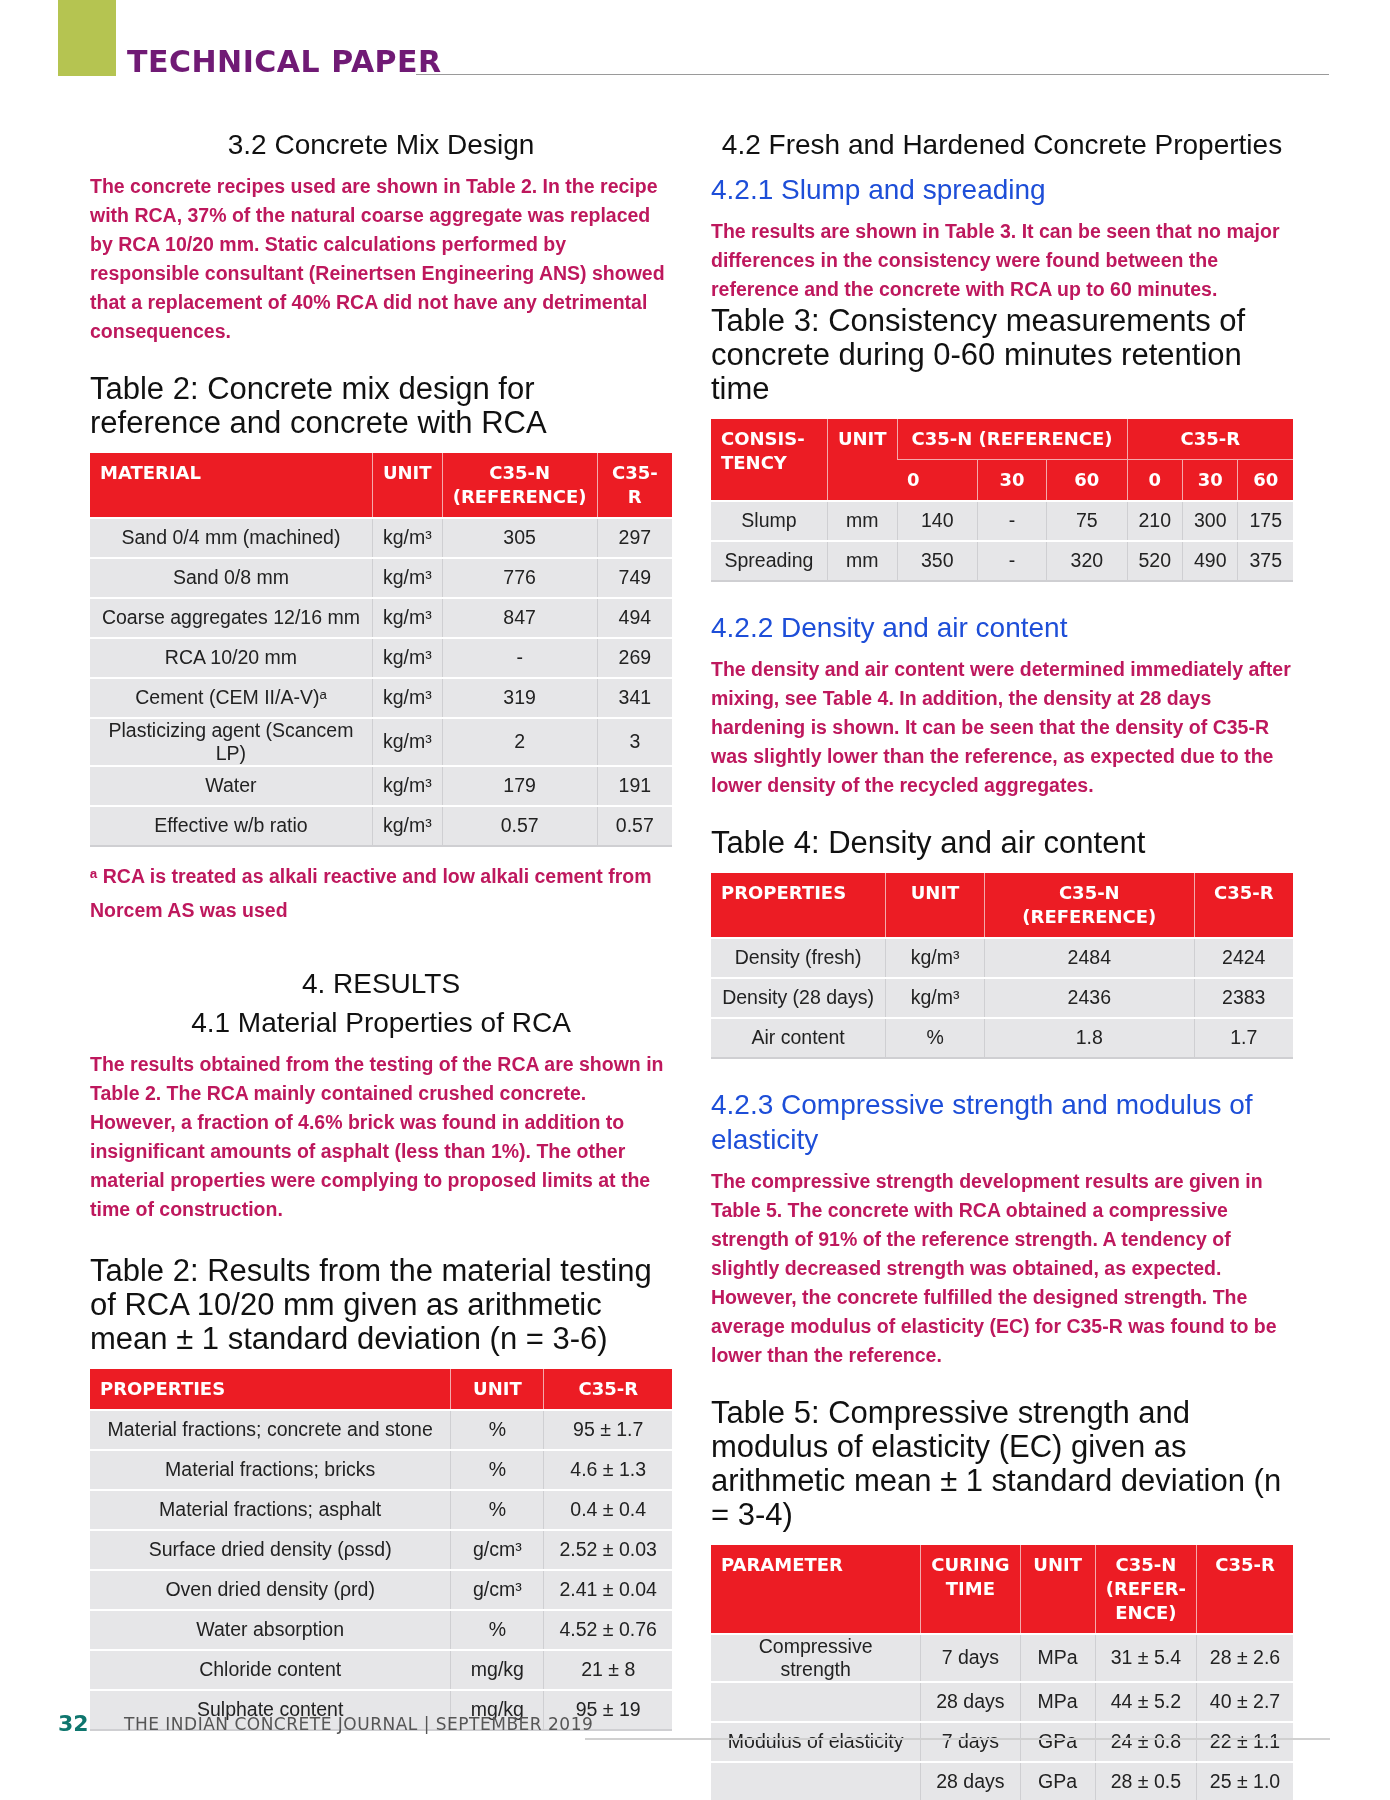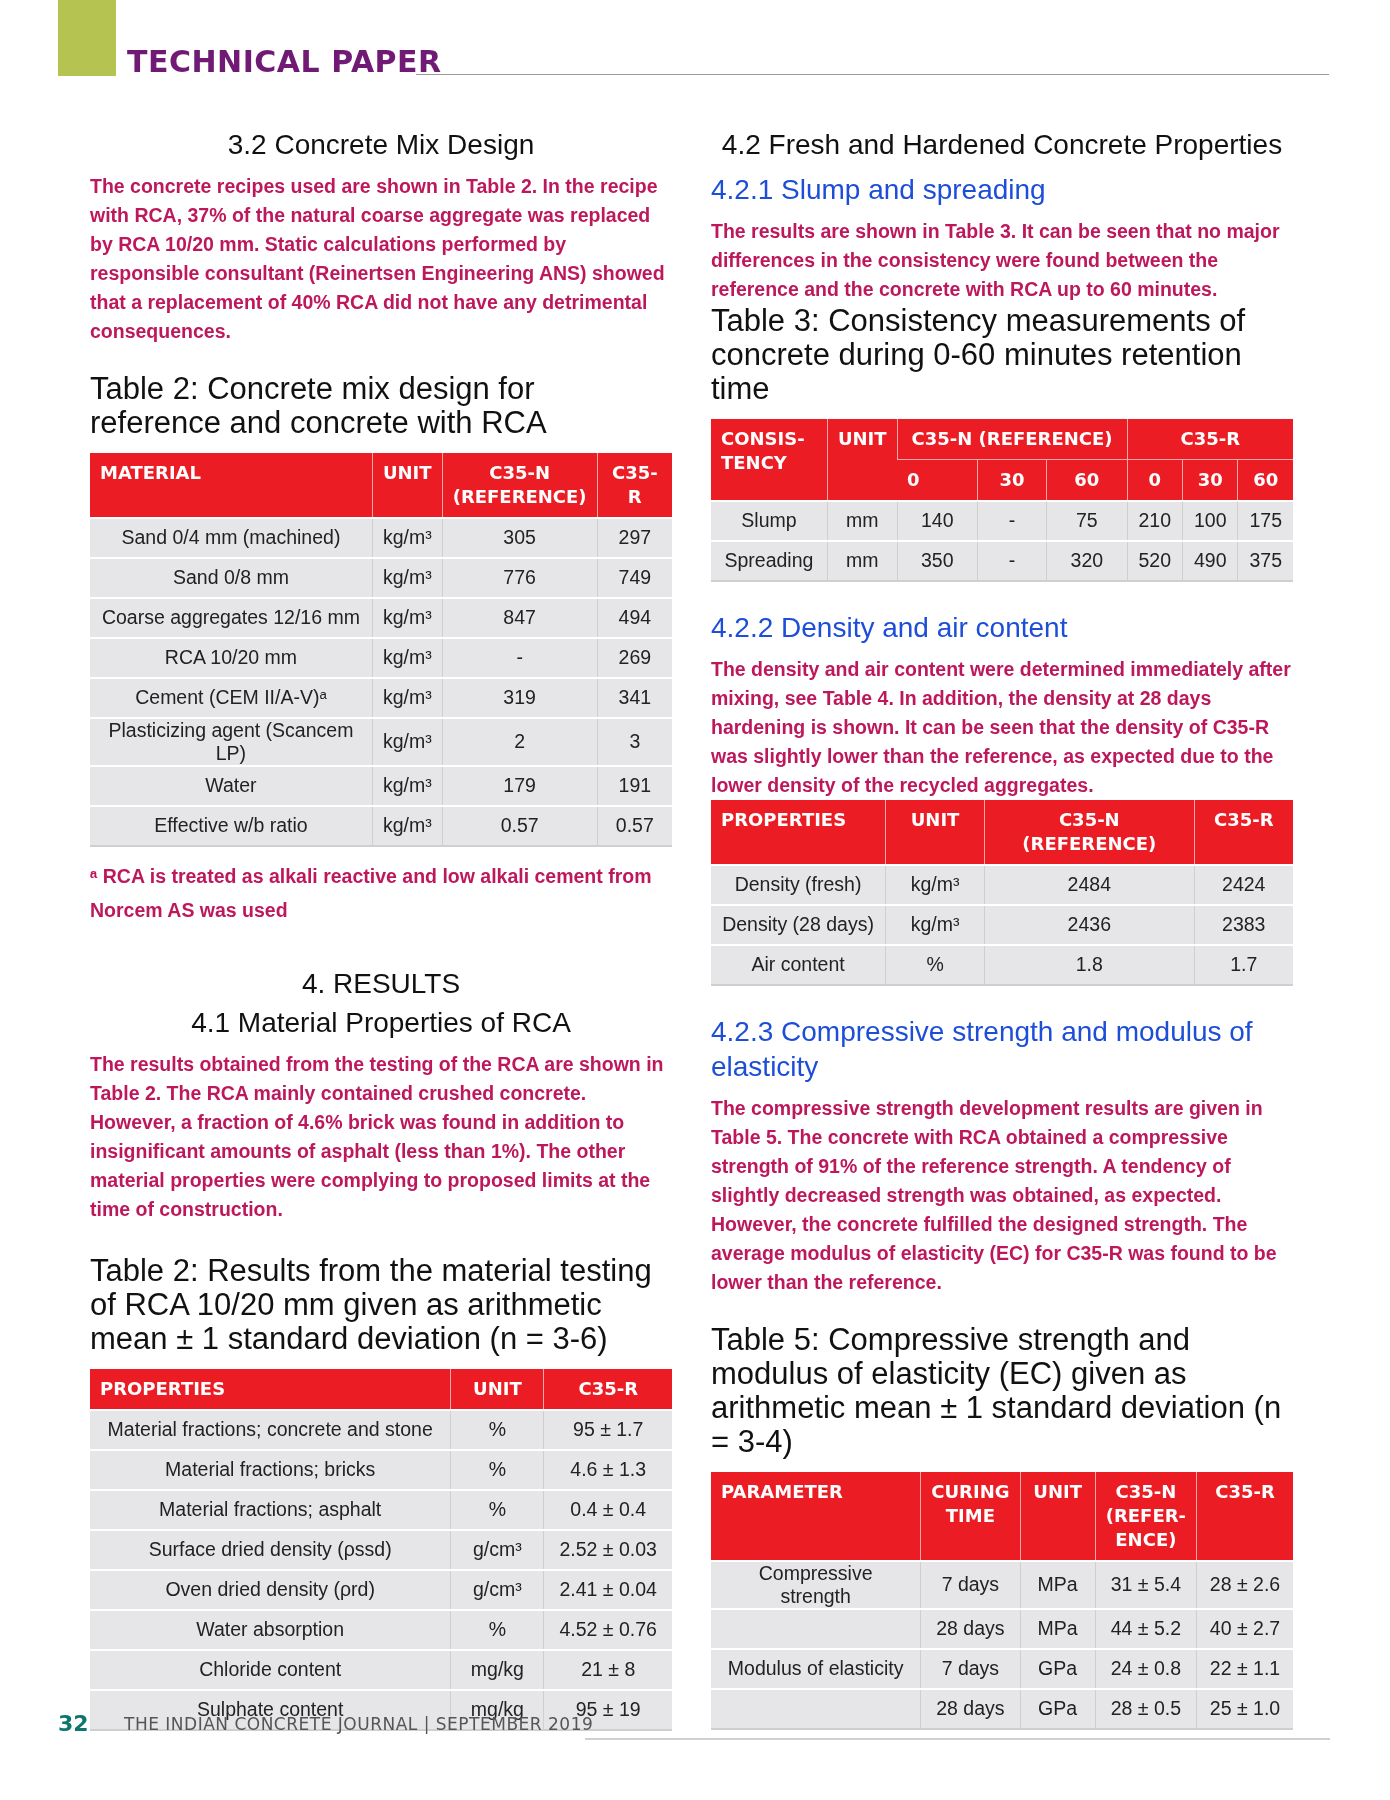--- a/index.html
+++ b/index.html
@@ -193,39 +193,40 @@
         </tr>
     </thead>
     <tbody id="tb-cons">
         <tr>
           <td>Slump</td>
           <td>mm</td>
           <td>140</td>
           <td>-</td>
           <td>75</td>
           <td>210</td>
-          <td>100</td>
+          <td>300</td>
           <td>175</td>
         </tr>
         <tr>
           <td>Spreading</td>
           <td>mm</td>
           <td>350</td>
           <td>-</td>
           <td>320</td>
           <td>520</td>
           <td>490</td>
           <td>375</td>
         </tr>
       </tbody>
   </table>
 
   <h3 style="margin-top:28px">4.2.2 Density and air content</h3>
   <p>The density and air content were determined immediately after mixing, see Table 4. In addition, the density at 28 days hardening is shown. It can be seen that the density of C35-R was slightly lower than the reference, as expected due to the lower density of the recycled aggregates.</p>
 
+  <div class="cap" style="margin-top:26px">Table 4: Density and air content</div>
   <table>
     <thead>
       <tr>
         <th style="width:30%">PROPERTIES</th>
         <th style="width:17%">UNIT</th>
         <th style="width:36%">C35-N (REFERENCE)</th>
         <th style="width:17%">C35-R</th>
       </tr>
     </thead>
     <tbody id="tb-dens">

